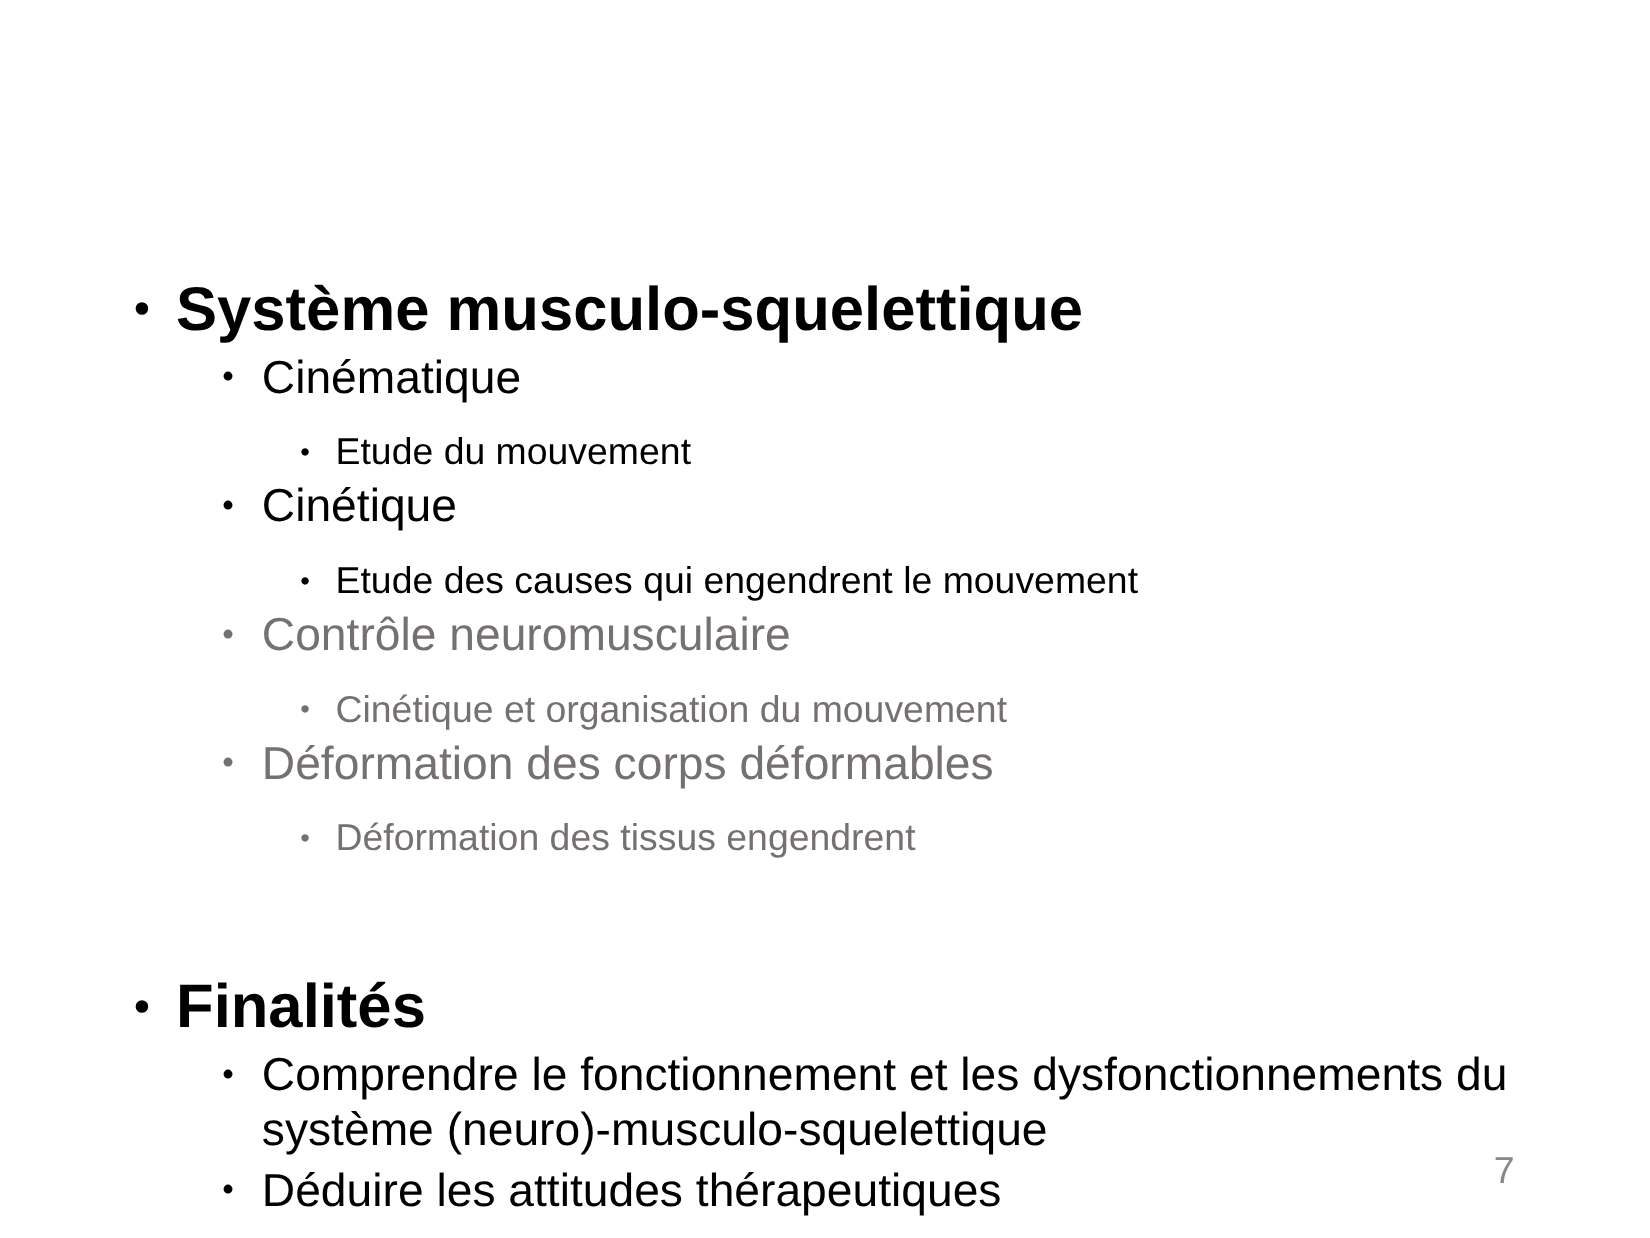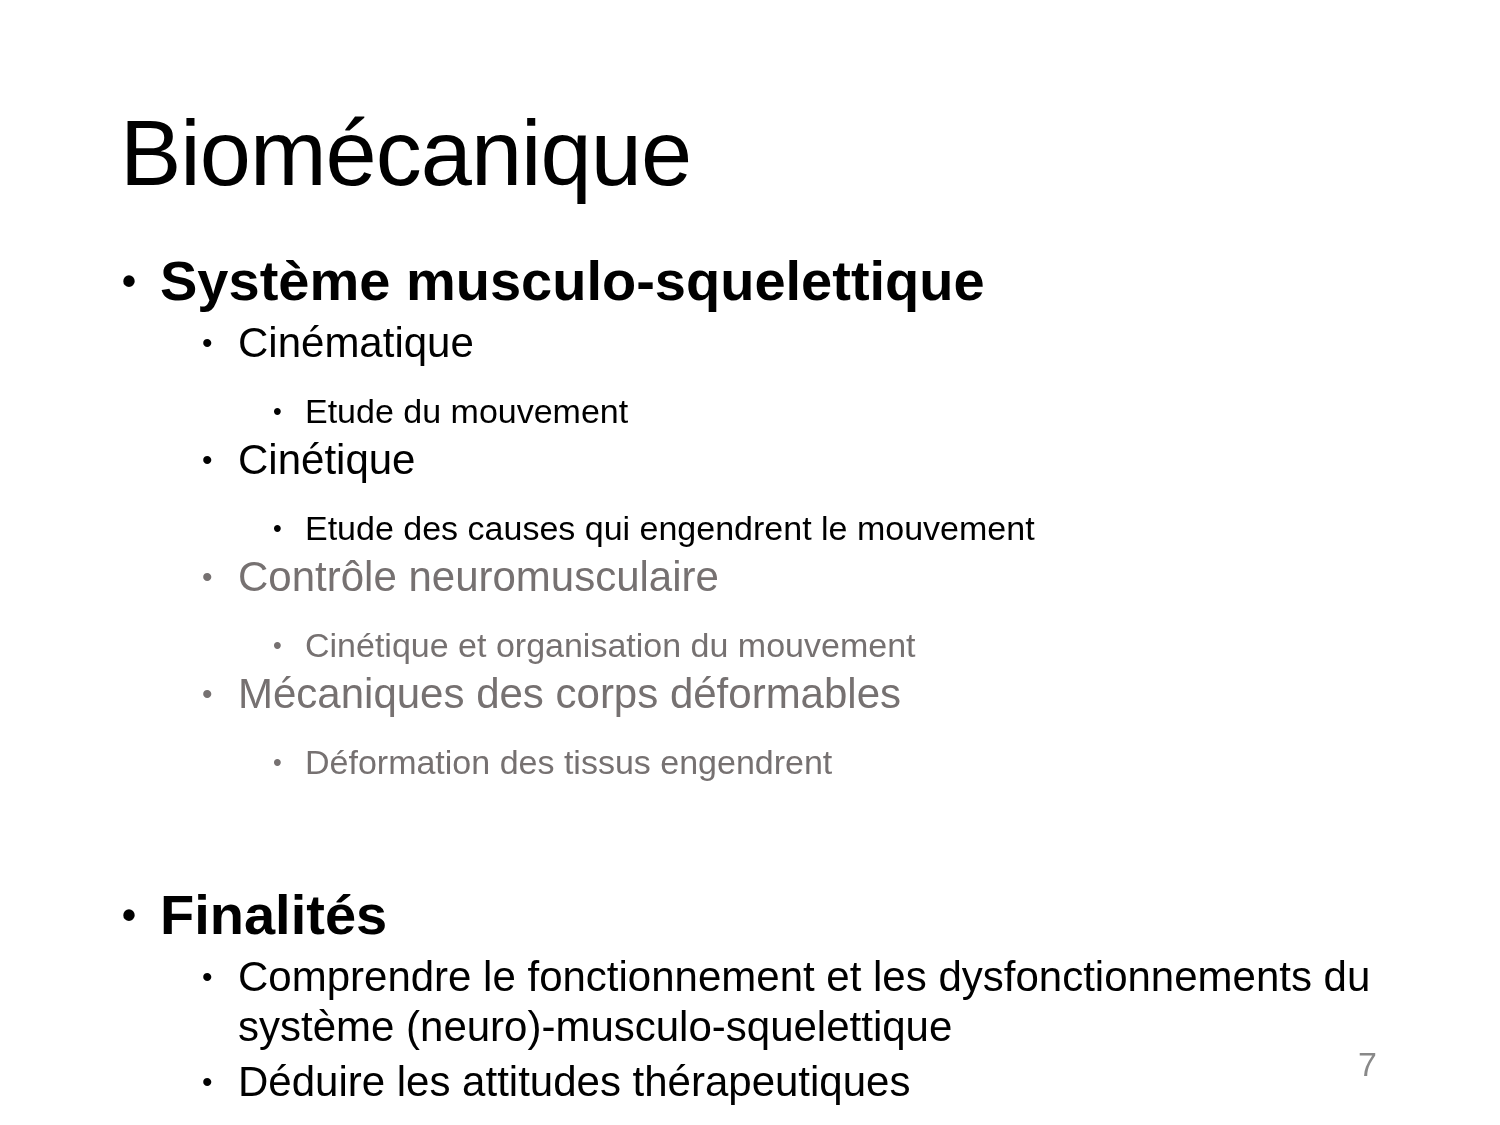--- a/index.html
+++ b/index.html
@@ -87,21 +87,20 @@
     top: 1044px;
     font-size: 34px;
     line-height: 40px;
     color: #898989;
   }
 </style>
 </head>
 <body>
 
 <div class="slide">
-  <h1 class="title">Biomécanique</h1>
 
   <div class="content">
       <div class="row l1">
         <span class="bullet">•</span>
         <span class="txt">Système musculo-squelettique</span>
       </div>
       <div class="row l2">
         <span class="bullet">•</span>
         <span class="txt">Cinématique</span>
       </div>
@@ -120,21 +119,21 @@
       <div class="row l2 muted">
         <span class="bullet">•</span>
         <span class="txt">Contrôle neuromusculaire</span>
       </div>
       <div class="row l3 muted">
         <span class="bullet">•</span>
         <span class="txt">Cinétique et organisation du mouvement</span>
       </div>
       <div class="row l2 muted">
         <span class="bullet">•</span>
-        <span class="txt">Mécaniques des corps déformables</span>
+        <span class="txt">Déformation des corps déformables</span>
       </div>
       <div class="row l3 muted">
         <span class="bullet">•</span>
         <span class="txt">Déformation des tissus engendrent</span>
       </div>
       <div class="spacer"></div>
       <div class="row l1">
         <span class="bullet">•</span>
         <span class="txt">Finalités</span>
       </div>

